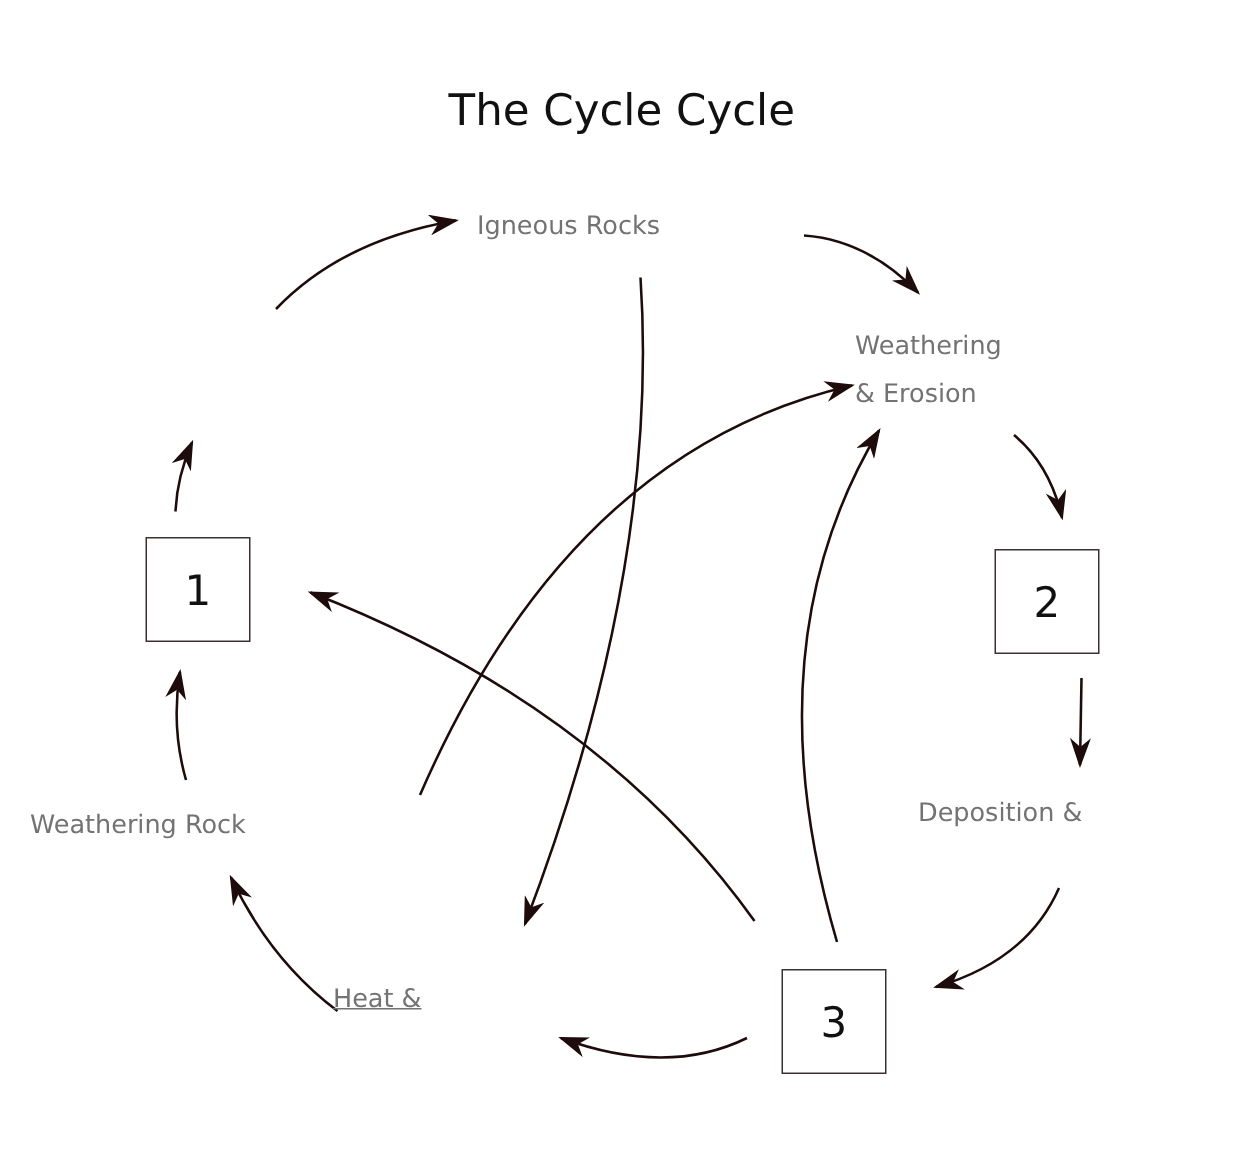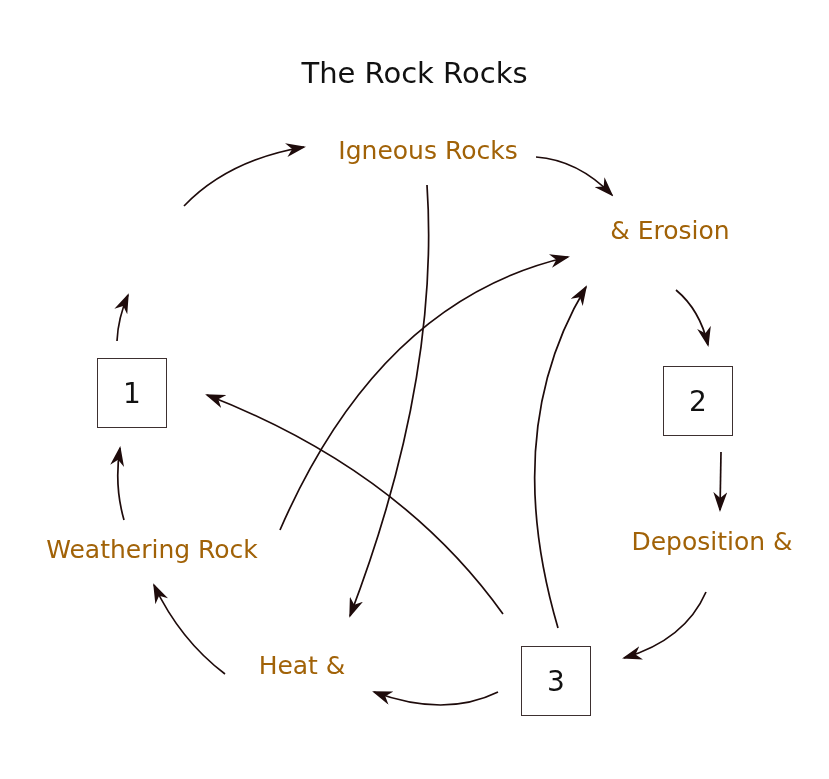--- a/index.html
+++ b/index.html
@@ -1,31 +1,31 @@
 <!DOCTYPE html>
 <html><head>
   <meta charset="utf-8">
   <style>
     html, body { margin: 0; padding: 0; background: #ffffff; }
     body { width: 829px; height: 779px; position: relative; overflow: hidden;
            font-family: "DejaVu Sans", sans-serif; color: #111111; }
     .title { position: absolute; left: 0; width: 829px; top: 56px; text-align: center;
              font-size: 29px; color: #111111; }
-    .label { position: absolute; font-size: 25px; line-height: 32px; text-align: center;
-             white-space: nowrap; color: #a16207; }
+    .label { position: absolute; font-size: 17px; line-height: 32px; text-align: left;
+             white-space: nowrap; color: #737373; }
     .box { position: absolute; width: 68px; height: 68px; border: 1.6px solid #3d3030;
            box-sizing: border-box; display: flex; align-items: center; justify-content: center;
            font-size: 28px; color: #111111; background: #ffffff; }
     svg.arrows { position: absolute; left: 0; top: 0; width: 829px; height: 779px; }
     svg.arrows path.line { fill: none; stroke: #1e0b0b; stroke-width: 1.7; }
   </style>
 </head>
 <body>
 
-<div class="title">The Rock Rocks</div>
+<div class="title">The Cycle Cycle</div>
 
 <svg class="arrows" viewBox="0 0 829 779">
   <defs>
     <marker id="ah" viewBox="0 0 20 14" refX="18" refY="7" markerWidth="20" markerHeight="14" markerUnits="userSpaceOnUse" orient="auto">
       <path d="M0,0 L20,7 L0,14 L6,7 Z" fill="#1e0b0b"></path>
     </marker>
   </defs>
 
   <path class="line" d="M184,206 Q228,160 304,147" marker-end="url(#ah)"></path>
 
@@ -52,28 +52,29 @@
   <path class="line" d="M558,628 Q500,430 586,287" marker-end="url(#ah)"></path>
 
   <path class="line" d="M503,614 Q400,470 207,395" marker-end="url(#ah)"></path>
 </svg>
 
 <div class="label" style="left:318px; top:135px; width:220px;">
   <span>Igneous Rocks</span>
 </div>
 
 <div class="label" style="left:570px; top:215px; width:200px;">
+  <div>Weathering</div>
   <div>&amp; Erosion</div>
 </div>
 
 <div class="label" style="left:612px; top:526px; width:200px;">
   <div>Deposition &amp;</div>
 </div>
 
-<div class="label" style="left:222px; top:650px; width:160px;">
+<div class="label" style="left:222px; top:650px; width:160px;text-decoration:underline;">
   <div>Heat &amp;</div>
 </div>
 
 <div class="label" style="left:20px; top:534px; width:264px;">
   <span>Weathering Rock</span>
 </div>
 
 <div class="label" style="left:46px; top:225px; width:210px;">
 </div>
 

